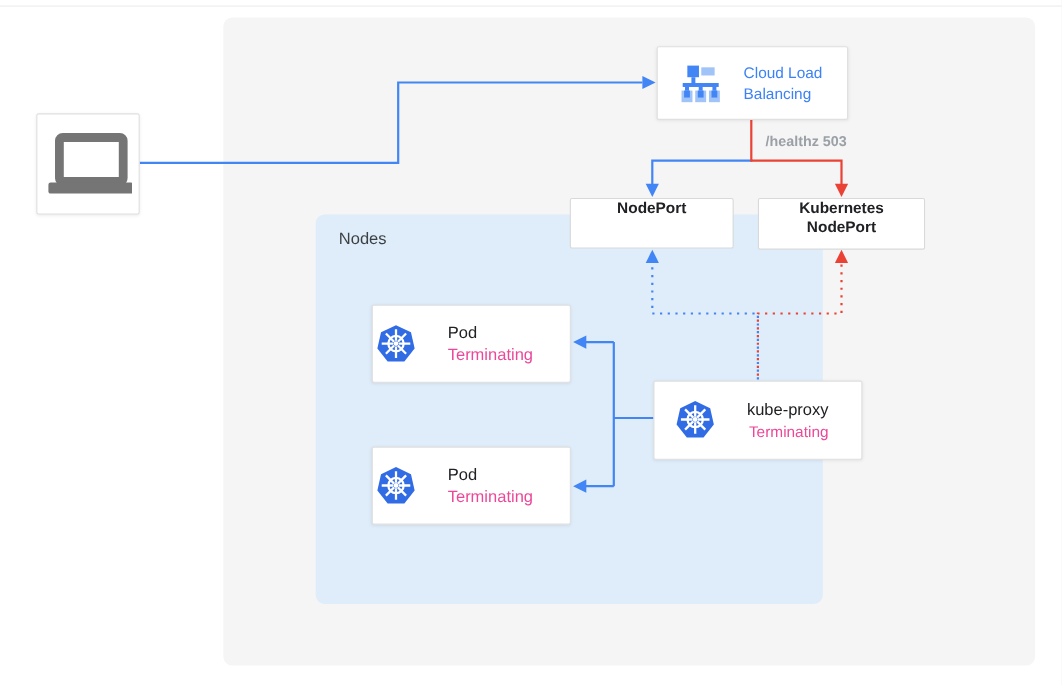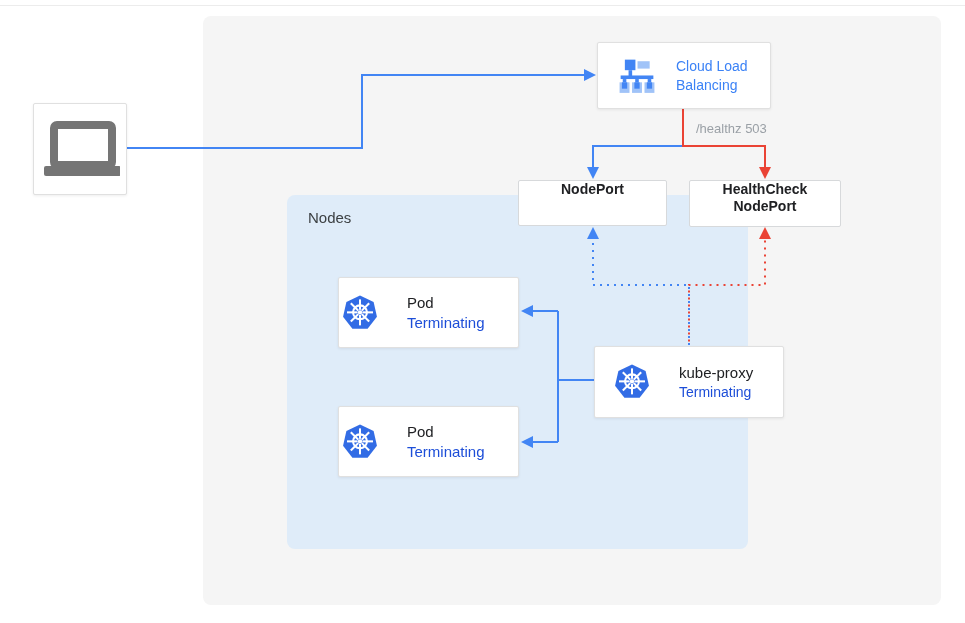--- a/index.html
+++ b/index.html
@@ -47,30 +47,30 @@
     background: #ffffff; border: 1px solid #d7d9db;
     z-index: 3; box-sizing: border-box;
     display: flex; flex-direction: column; align-items: center; justify-content: flex-start;
     font-size: 14px; font-weight: bold; color: #202124; line-height: 17px;
     border-radius: 2px;
   }
   .nodeport-box { left: 518px; top: 180px; width: 149px; height: 46px; }
   .hc-box { left: 689px; top: 180px; width: 152px; height: 47px; }
   .healthz-label {
     left: 696px; top: 121px;
-    font-size: 13px; font-weight: normal; color: #9aa0a6;
+    font-size: 13px; font-weight: bold; color: #9aa0a6;
     z-index: 3;
   }
   .pod-box { width: 181px; height: 71px; padding-left: 2px; }
   .pod1 { left: 338px; top: 277px; }
   .pod2 { left: 338px; top: 406px; }
   .kube-proxy-box { left: 594px; top: 346px; width: 190px; height: 72px; padding-left: 18px; }
   .k8s-text { margin-left: 28px; }
   .item-title { font-size: 15px; color: #202124; margin-bottom: 3px; }
-  .item-sub { font-size: 15px; color: #1d4ed8; }
+  .item-sub { font-size: 15px; color: #ec4899; text-align: right; }
   .kube-proxy-box .item-sub { font-size: 14px; }
   .icon-holder { flex: 0 0 auto; display: flex; }
 </style>
 </head>
 <body>
 
 <div class="abs top-hairline"></div>
 <div class="abs outer-panel"></div>
 
 <div class="abs nodes-panel">
@@ -129,21 +129,21 @@
   <div class="clb-text">Cloud Load Balancing</div>
 </div>
 
 <div class="abs healthz-label">/healthz 503</div>
 
 <div class="abs port-box nodeport-box">
   <span>NodePort</span>
 </div>
 
 <div class="abs port-box hc-box">
-  <span>HealthCheck</span>
+  <span>Kubernetes</span>
   <span>NodePort</span>
 </div>
 
 <div class="abs card pod-box pod1">
   <span class="icon-holder">
     <svg width="38" height="38" viewBox="0 0 24 24">
       <polygon points="12,1 20.6,5.1 22.7,14.4 16.8,21.9 7.2,21.9 1.3,14.4 3.4,5.1" fill="#326ce5"></polygon>
       <circle cx="12" cy="11.6" r="4.4" fill="none" stroke="#ffffff" stroke-width="1.3"></circle>
       <g stroke="#ffffff" stroke-width="1.3">
         <line x1="12" y1="3.4" x2="12" y2="10"></line>

